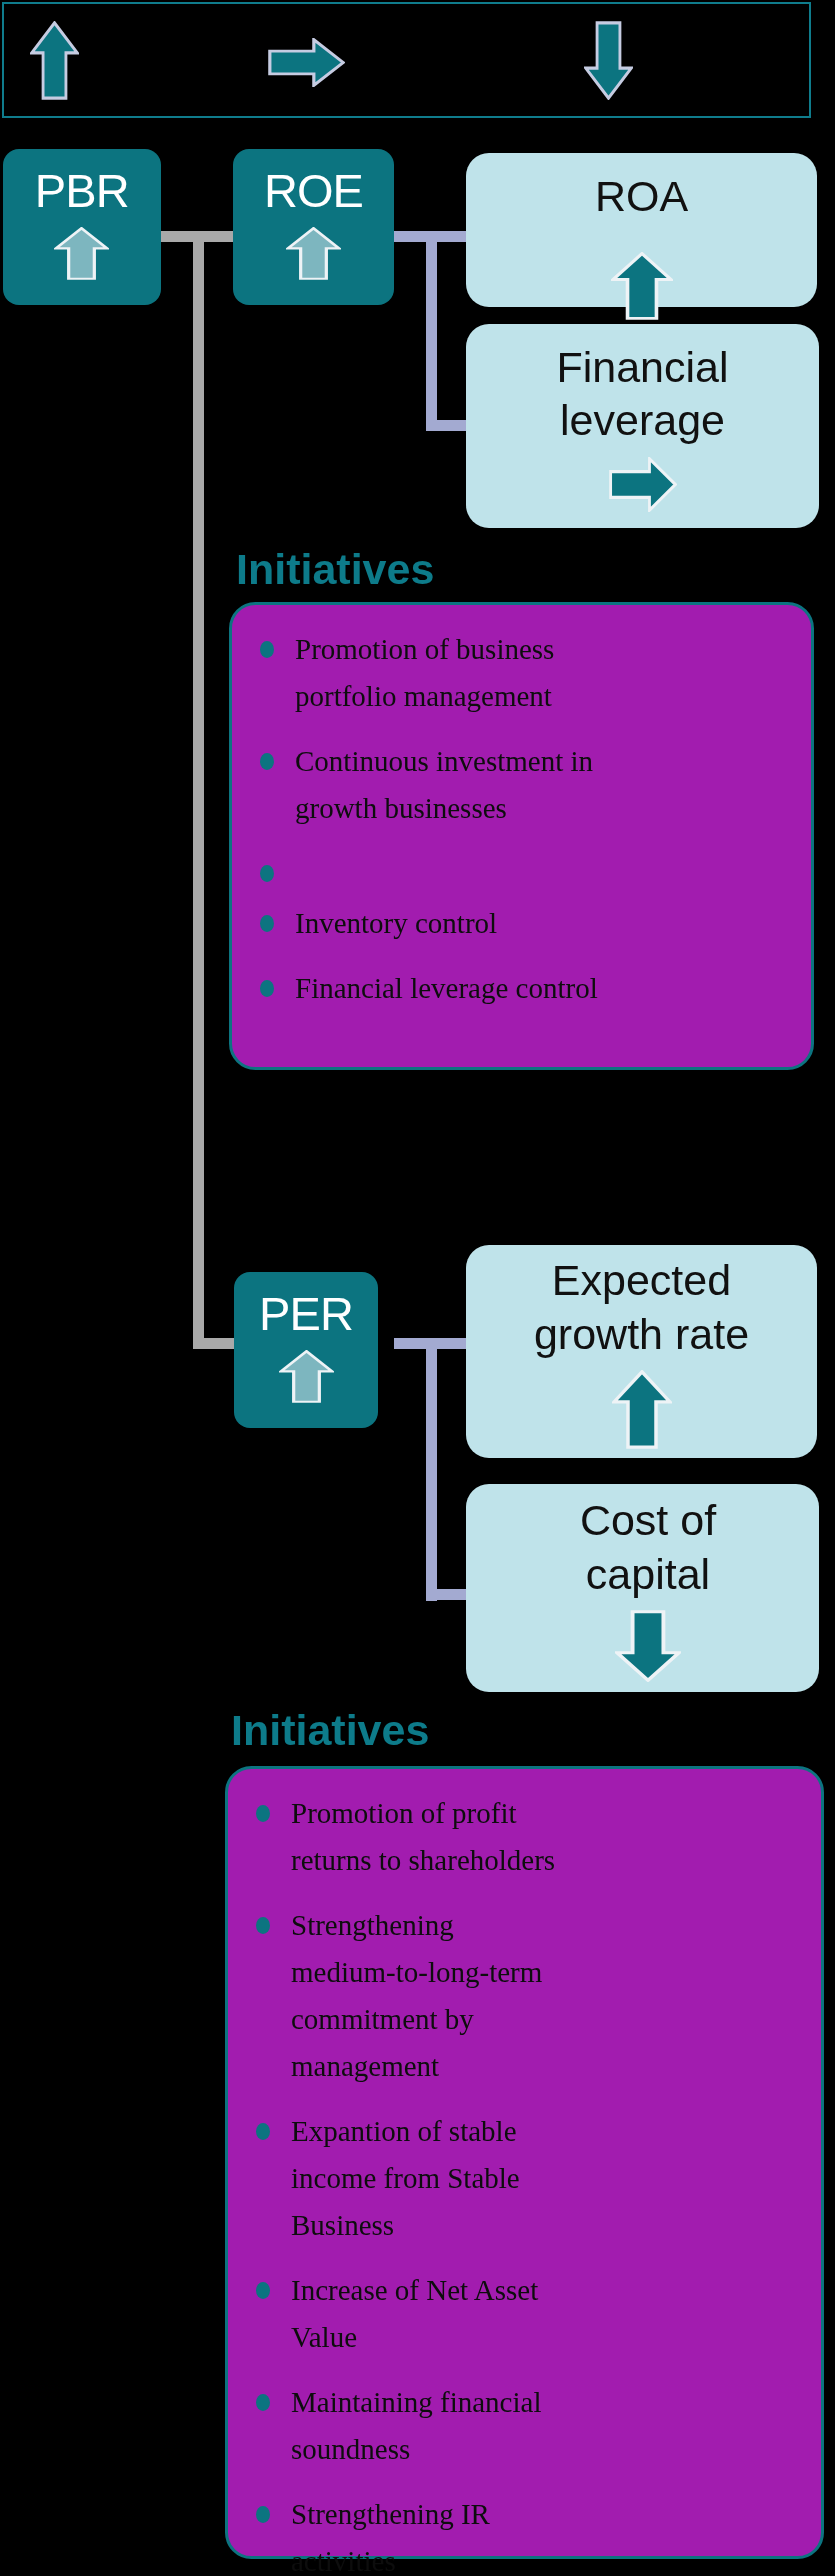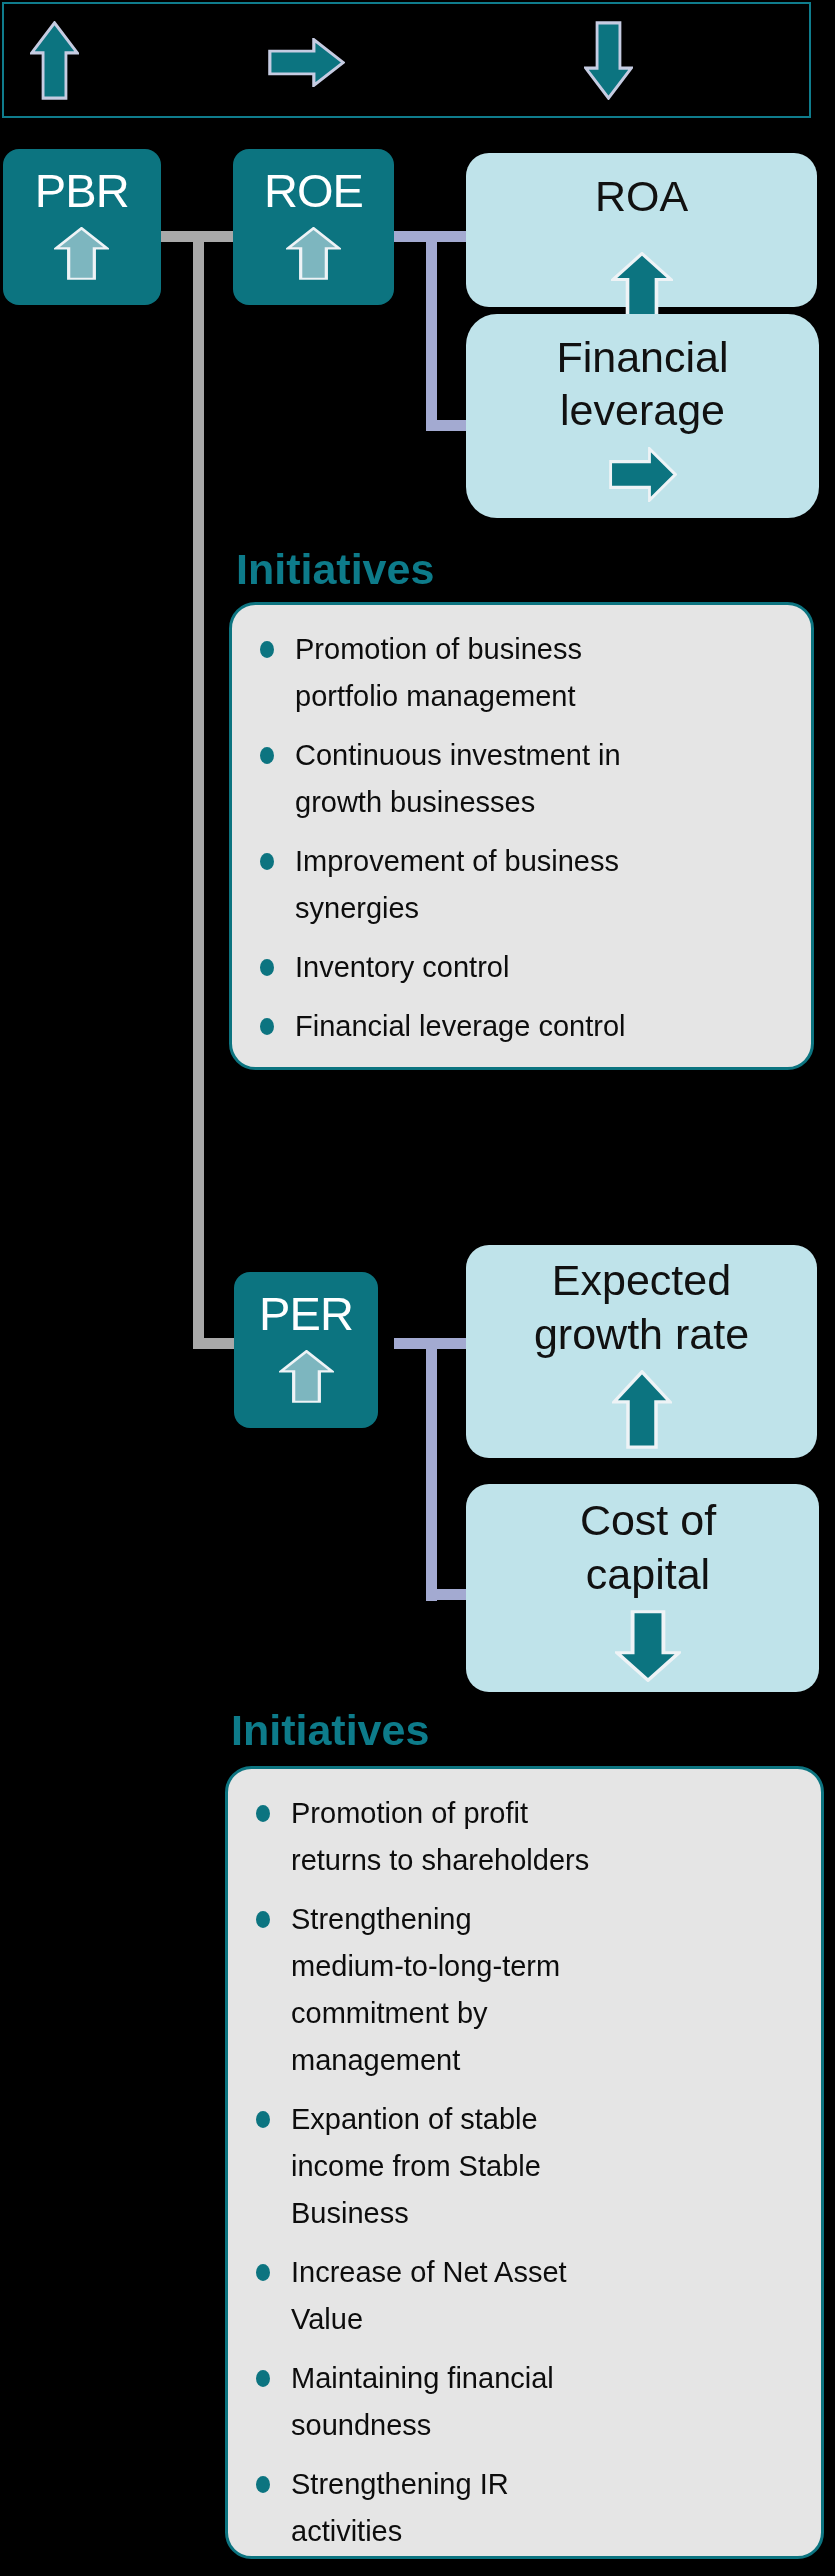--- a/index.html
+++ b/index.html
@@ -40,24 +40,25 @@
     font-size:43px;line-height:1.25;color:#111;text-align:center;
     white-space:pre-line;
   }
   .roa-node{justify-content:flex-start;padding-top:17px;gap:11.3px;}
   
   .init-heading{
     position:absolute;font-size:43px;font-weight:bold;color:#0d7b8a;
     line-height:1.1;
   }
   .init-box{
-    position:absolute;background:#e5e5e5;border:3.8px solid #0c7480;
+    position:absolute;background:#a21caf;border:3.8px solid #0c7480;
     border-radius:26.4px;box-sizing:border-box;
-    display:flex;flex-direction:column;gap:12px;
+    display:flex;flex-direction:column;gap:18px;
     padding:21px 23px 17px 28px;
+    font-family:Liberation Serif, serif;
   }
   .li{display:flex;gap:21px;}
   .dot{
     flex:0 0 auto;width:14px;height:17px;border-radius:50%;
     background:#0c7480;margin-top:15px;
   }
   .li-text{
     font-size:29px;line-height:47px;color:#0d0d0d;white-space:pre-line;
   }
   svg{display:block;}
@@ -117,21 +118,21 @@
 
   <div class="node light-node roa-node" style="left:466px;top:153px;width:351px;height:154px;gap:28px;">
     <span class="node-label">ROA</span>
     <span>
       <svg width="62" height="68" viewBox="0 0 60 84" preserveAspectRatio="none">
         <polygon points="30,2 58,34 44,34 44,82 16,82 16,34 2,34" fill="#0c7480" stroke="#eef3f6" stroke-width="3.5"></polygon>
       </svg>
     </span>
   </div>
 
-  <div class="node light-node" style="left:466px;top:314px;width:353px;height:204px;border-radius:31px;">
+  <div class="node light-node" style="left:466px;top:324px;width:353px;height:204px;">
     <span class="node-label">Financial
 leverage</span>
     <span>
       <svg width="68" height="55" viewBox="0 0 84 60" preserveAspectRatio="none">
         <polygon points="82,30 50,2 50,16 2,16 2,44 50,44 50,58" fill="#0c7480" stroke="#eef3f6" stroke-width="3.5"></polygon>
       </svg>
     </span>
   </div>
 
   <div class="init-heading" style="left:236px;top:546px;">Initiatives</div>
@@ -141,22 +142,20 @@
       <span class="li-text">Promotion of business
 portfolio management</span>
     </div>
     <div class="li">
       <span class="dot"></span>
       <span class="li-text">Continuous investment in
 growth businesses</span>
     </div>
     <div class="li">
       <span class="dot"></span>
-      <span class="li-text">Improvement of business
-synergies</span>
     </div>
     <div class="li">
       <span class="dot"></span>
       <span class="li-text">Inventory control</span>
     </div>
     <div class="li">
       <span class="dot"></span>
       <span class="li-text">Financial leverage control</span>
     </div>
   </div>

